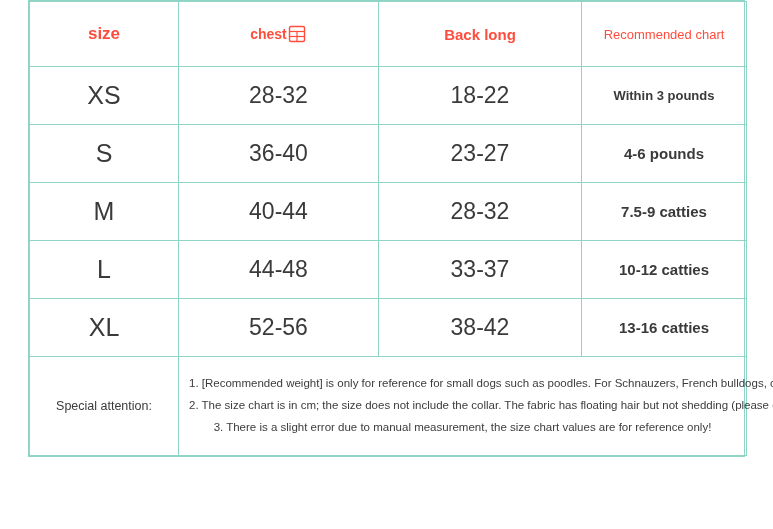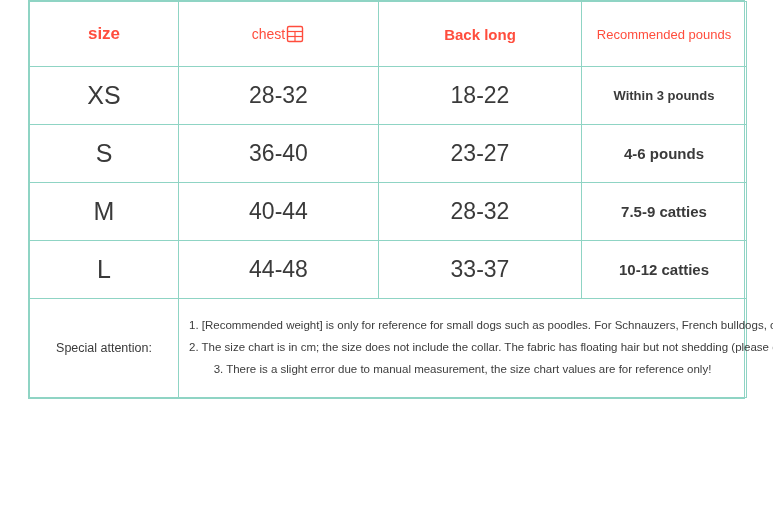--- a/index.html
+++ b/index.html
@@ -69,20 +69,21 @@
     color: #ff4d3d;
     font-size: 15px;
   }
   .head-cell.size-h { font-size: 17px; font-weight: bold; }
   .head-cell.chest-h {
     font-size: 14px;
     display: flex;
     align-items: center;
     justify-content: center;
     gap: 0;
+    font-weight: bold;
   }
   .head-cell.back-h { font-size: 15px; font-weight: bold; }
   .head-cell.weight-h { font-size: 13px; }
 
   .chest-icon {
     width: 20px;
     height: 20px;
     display: inline-block;
   }
 
@@ -157,21 +158,21 @@
                   <line x1="2.5" y1="12.5" x2="17.5" y2="12.5" stroke="#ff4d3d" stroke-width="1.2"></line>
                   <line x1="10" y1="7.5" x2="10" y2="17.5" stroke="#ff4d3d" stroke-width="1.2"></line>
                 </svg>
               </span>
             </div>
           </td>
           <td>
             <div class="head-cell back-h">Back long</div>
           </td>
           <td>
-            <div class="head-cell weight-h">Recommended pounds</div>
+            <div class="head-cell weight-h">Recommended chart</div>
           </td>
         </tr>
 
         <tr class="data-row">
           <td class="cell-size">XS</td>
           <td class="cell-num">28-32</td>
           <td class="cell-num">18-22</td>
           <td class="cell-weight">Within 3 pounds</td>
         </tr>
 
@@ -189,20 +190,26 @@
           <td class="cell-weight big">7.5-9 catties</td>
         </tr>
 
         <tr class="data-row">
           <td class="cell-size">L</td>
           <td class="cell-num">44-48</td>
           <td class="cell-num">33-37</td>
           <td class="cell-weight big">10-12 catties</td>
         </tr>
 
+        <tr class="data-row">
+          <td class="cell-size">XL</td>
+          <td class="cell-num">52-56</td>
+          <td class="cell-num">38-42</td>
+          <td class="cell-weight big">13-16 catties</td>
+        </tr>
 
         <tr class="notes-row">
           <td class="notes-label">Special attention:</td>
           <td class="notes-body" colspan="3">
             <div class="note-line">1. [Recommended weight] is only for reference for small dogs such as poodles. For Schnauzers, French bulldogs, cats, etc., please refer to the chest length;</div>
             <div class="note-line">2. The size chart is in cm; the size does not include the collar. The fabric has floating hair but not shedding (please do not buy if you mind);</div>
             <div class="note-line">3. There is a slight error due to manual measurement, the size chart values are for reference only!</div>
           </td>
         </tr>
       </tbody>

